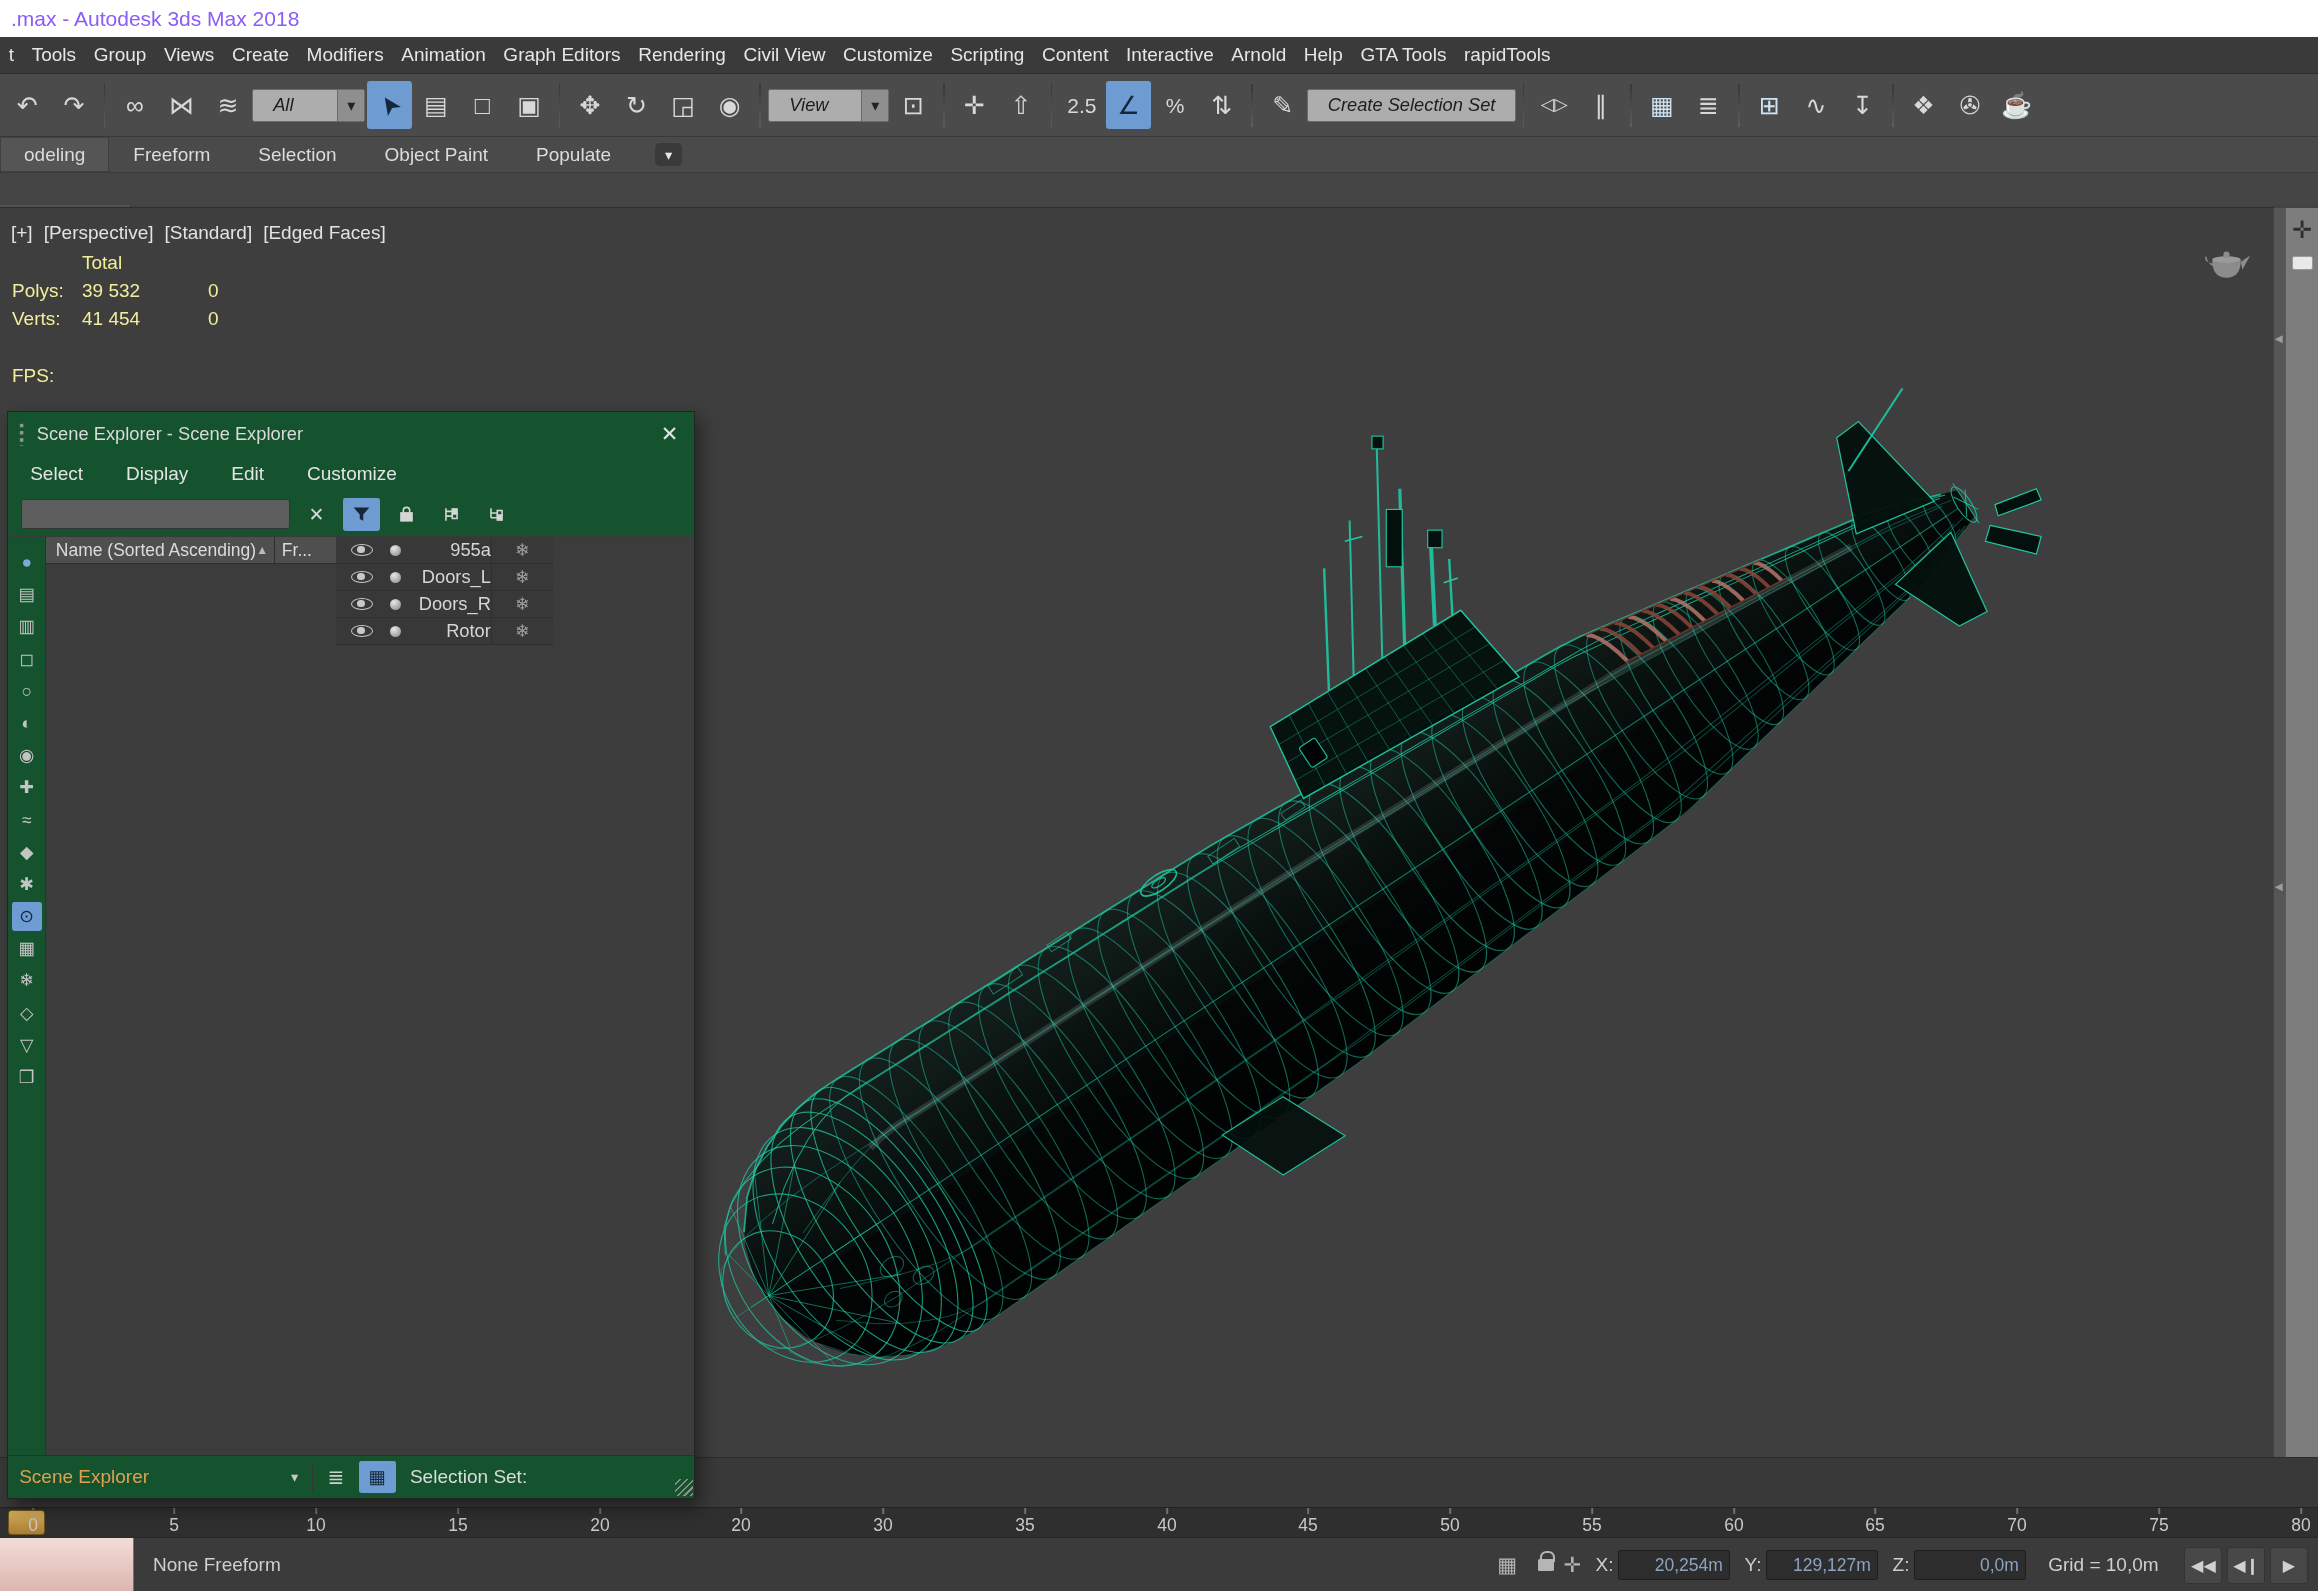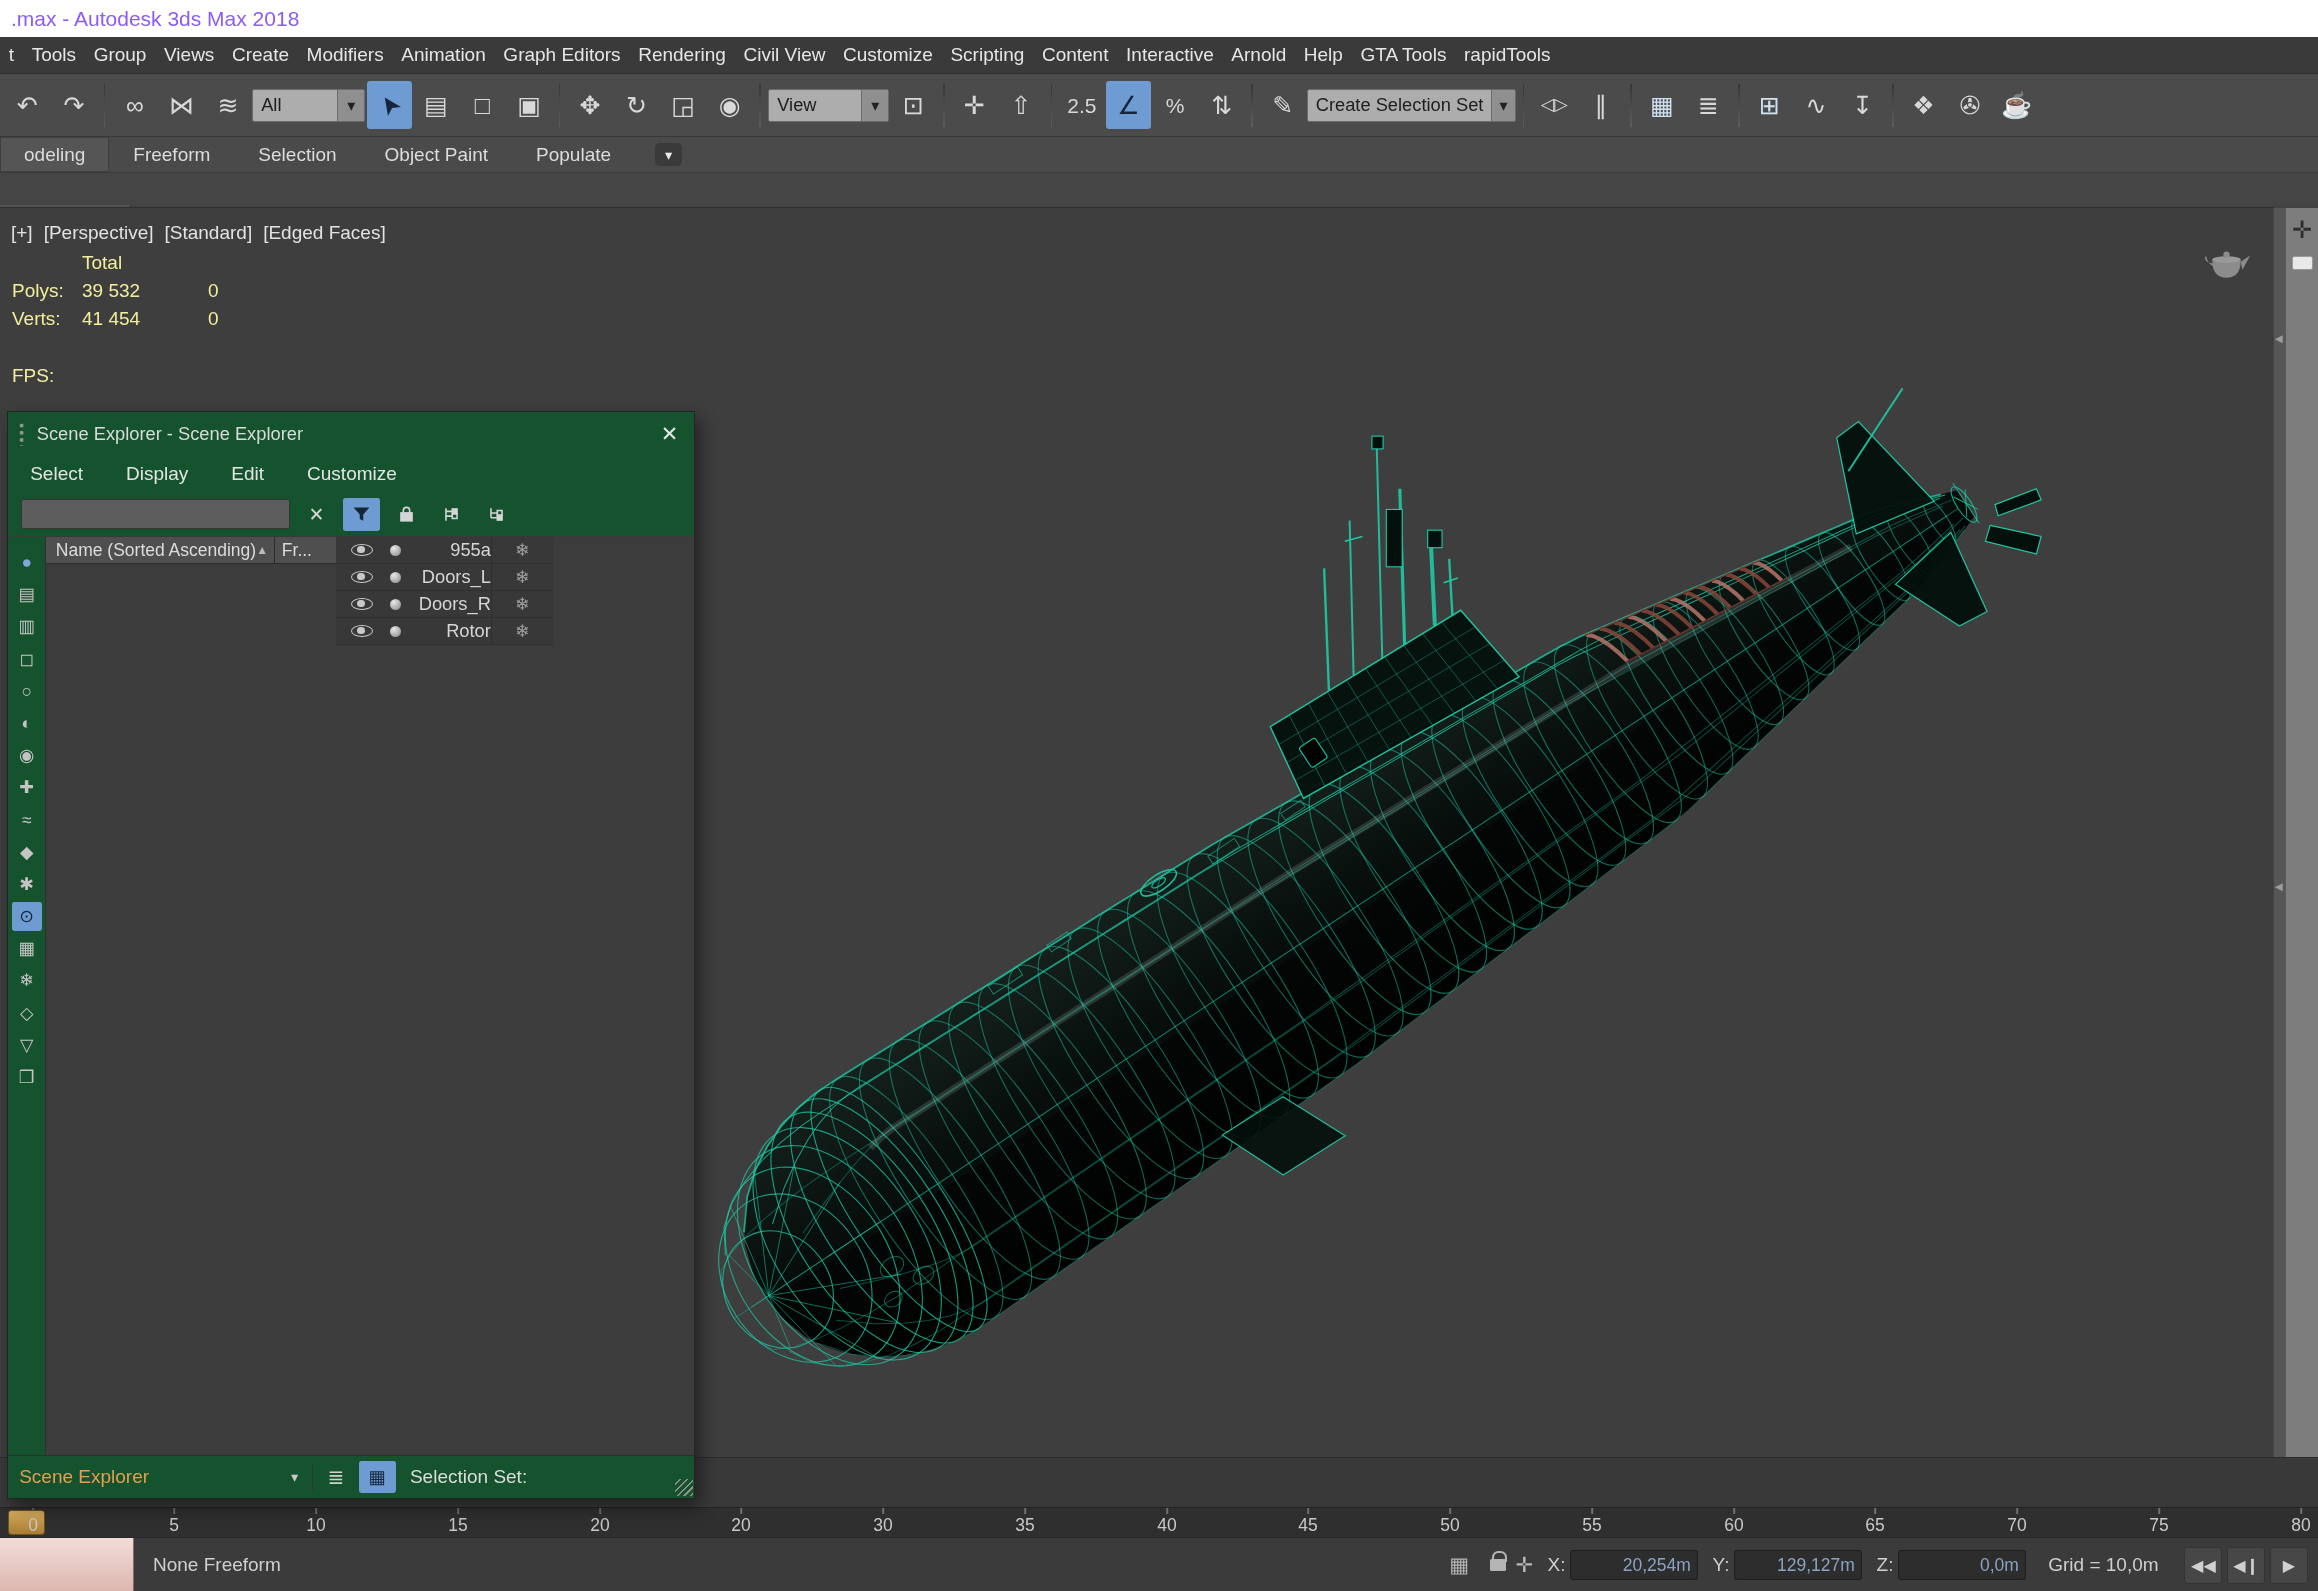--- a/index.html
+++ b/index.html
@@ -16,21 +16,21 @@
 
   .toolbar{position:absolute;left:0;top:74px;width:100%;height:63px;background:#4b4b4b;
            display:flex;align-items:center;padding:0 4.8px;gap:1.6px;border-bottom:0.8px solid #383838;overflow:hidden;}
   .tbtn{width:45px;height:48px;display:flex;align-items:center;justify-content:center;font-size:25px;
         color:#d8d8d8;border-radius:3.2px;flex:none;}
   .tbtn.active{background:#6e9cd2;color:#14263a;}
   .tbtn span{display:inline-block;line-height:1;}
   .tsep{width:1.6px;height:43px;background:linear-gradient(#373737,#5d5d5d);margin:0 5.6px;flex:none;}
   .tcombo{height:33px;background:#adadad;color:#1e1e1e;border:0.8px solid #6b6b6b;border-radius:2.4px;
           display:flex;align-items:center;font-size:18.3px;flex:none;overflow:hidden;}
-  .tcombo .cval{flex:1;padding:0 8px;white-space:nowrap;}
+  .tcombo .cval{flex:1;padding:0 20px;white-space:nowrap;font-style:italic;}
   .tcombo .carrow{width:27px;height:100%;background:#8f8f8f;border-left:0.8px solid #6b6b6b;color:#222;
                   display:flex;align-items:center;justify-content:center;font-size:16px;}
 
   .ribbon-tabs{position:absolute;left:0;top:137px;width:100%;height:36px;background:#4a4a4a;
                display:flex;align-items:stretch;border-bottom:0.8px solid #3a3a3a;}
   .rtab{font-size:19px;color:#dcdcdc;padding:0 24px;display:flex;align-items:center;}
   .rtab.active{background:#555555;box-shadow:inset 0 0 0 0.8px #3a3a3a;}
   .rtab-menu{width:51px;margin-left:8px;display:flex;align-items:center;justify-content:center;}
   .rtab-menu .pill{background:#3a3a3a;border-radius:4.8px;color:#e8e8e8;font-size:14.3px;padding:3.2px 9.6px;}
   .ribbon-sub{position:absolute;left:0;top:173px;width:100%;height:35px;background:#434343;
@@ -114,21 +114,21 @@
                  background:linear-gradient(#d7af5e,#a87c33);border:0.8px solid #6e541f;border-radius:3.2px;}
   .statusbar{position:absolute;left:0;top:1537px;width:100%;height:55px;background:#3b3b3b;
              border-top:0.8px solid #292929;display:flex;align-items:center;}
   .mxs-box{width:134px;height:100%;background:linear-gradient(#f2dcd8,#dcb6af);border-right:0.8px solid #8a6a64;flex:none;}
   .prompt{margin-left:19px;font-size:19px;color:#cfcfcf;}
   .sb-ico{font-size:21px;color:#b5b5b5;margin-left:16px;}
   .lockico{width:16px;height:12px;background:#b5b5b5;border-radius:1.6px;position:relative;margin:0 3.2px 0 21px;}
   .lockico::before{content:"";position:absolute;left:2.4px;top:-8px;width:11px;height:8.8px;
                    border:2.4px solid #b5b5b5;border-bottom:none;border-radius:6.4px 6.4px 0 0;}
   .coordlab{font-size:19px;color:#cfcfcf;margin-left:14.3px;}
-  .coordfield{width:128px;height:30px;background:#2d2d2d;border:0.8px solid #1e1e1e;border-radius:2.4px;
+  .coordfield{width:112px;height:30px;background:#2d2d2d;border:0.8px solid #1e1e1e;border-radius:2.4px;
               color:#8ba3c0;font-size:17.5px;display:flex;align-items:center;justify-content:flex-end;
               padding:0 6.4px;margin-left:4.8px;}
   .gridtext{font-size:19px;color:#cfcfcf;margin-left:22px;}
   .pbtn{width:38px;height:37px;background:#474747;border:0.8px solid #343434;border-radius:3.2px;color:#d0d0d0;
         font-size:16px;display:flex;align-items:center;justify-content:center;margin-left:4.8px;flex:none;}
   .playwrap{display:flex;align-items:center;margin-left:21px;margin-right:11px;}
   .spacer{flex:1;}
 </style>
 </head>
 <body>

